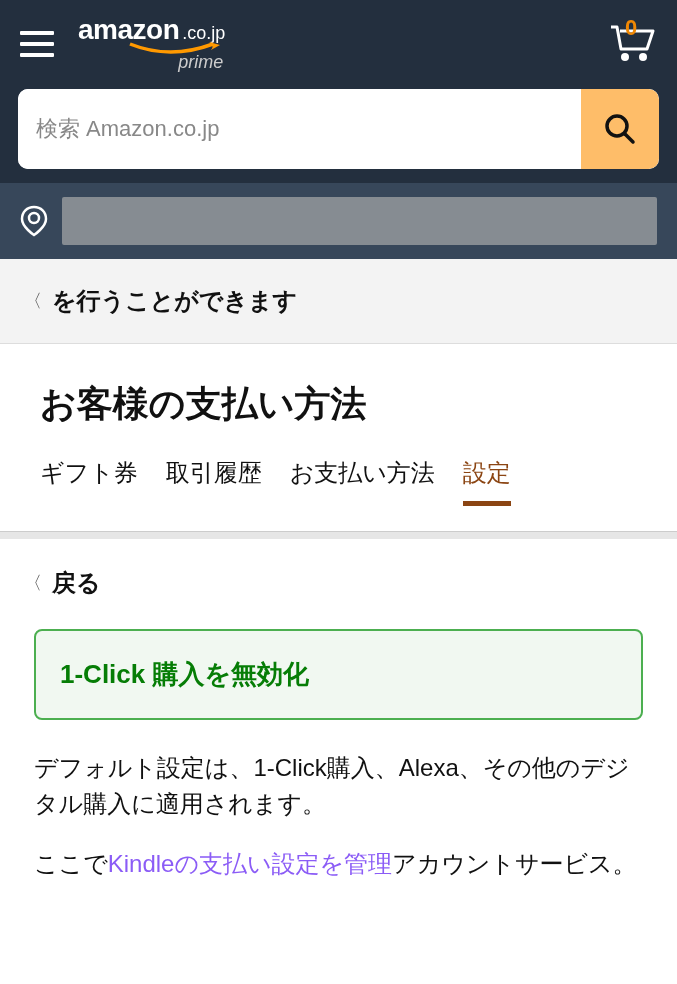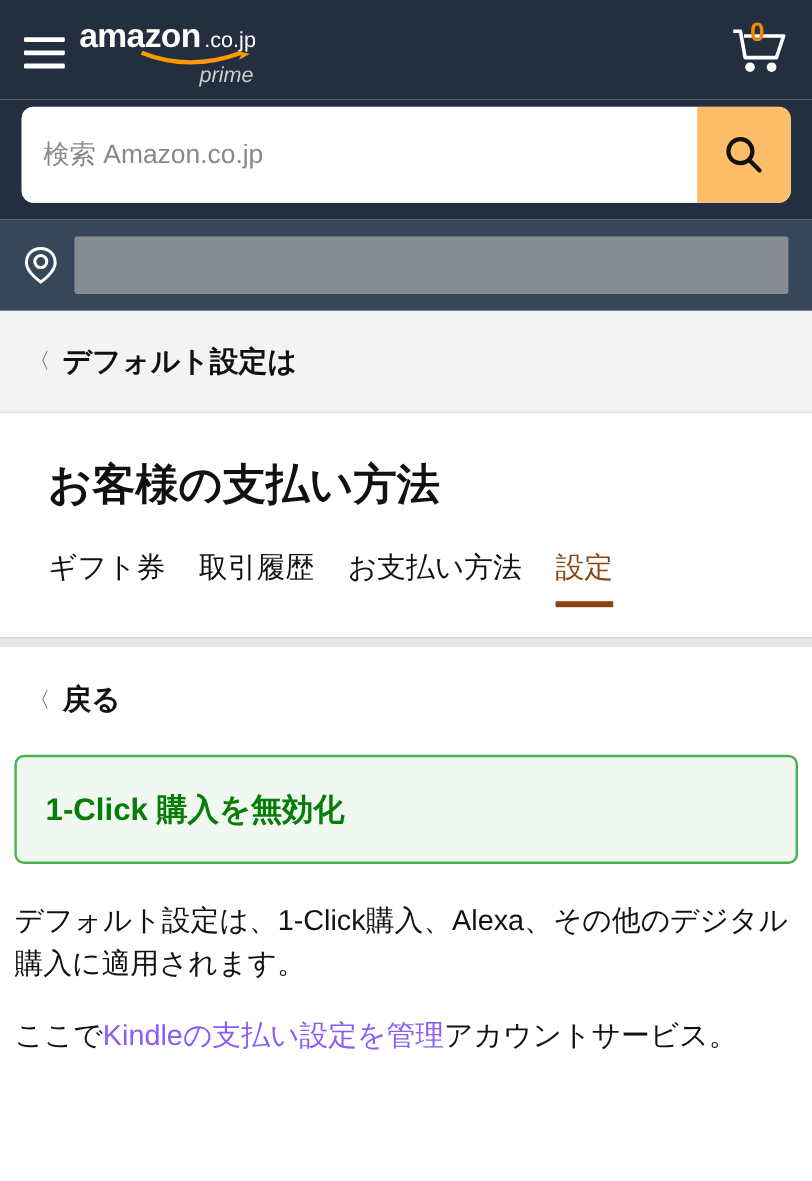--- a/index.html
+++ b/index.html
@@ -8,21 +8,21 @@
       background: #fff;
       width: 677px;
     }
     .header {
       background: #232f3e;
       padding: 14px 20px 10px;
       display: flex;
       align-items: center;
       justify-content: space-between;
     }
-    .header-left { display: flex; align-items: center; gap: 12px; }
+    .header-left { display: flex; align-items: center; gap: 24px; }
     .hamburger { display: flex; flex-direction: column; gap: 7px; cursor: pointer; }
     .hamburger span { width: 34px; height: 4px; background: #fff; border-radius: 1px; }
     .logo { display: flex; align-items: baseline; color: #fff; }
     .logo-amazon { font-size: 28px; font-weight: bold; letter-spacing: -0.5px; }
     .logo-cojp { font-size: 18px; margin-left: 3px; }
     .logo-wrap { display: flex; flex-direction: column; align-items: flex-end; }
     .logo-smile { width: 100px; height: 16px; margin-top: -4px; }
     .logo-prime { font-size: 18px; color: #ccc; font-style: italic; margin-top: -6px; margin-right: 2px; }
     .cart { position: relative; cursor: pointer; }
     .cart-count {
@@ -58,21 +58,21 @@
     .breadcrumb-text { font-size: 24px; font-weight: bold; color: #111; }
     .chevron-left { font-size: 18px; color: #555; }
     .main { padding: 36px 40px 24px; }
     .page-title { font-size: 36px; font-weight: bold; color: #111; margin-bottom: 28px; }
     .tabs { display: flex; gap: 28px; border-bottom: 1px solid transparent; }
     .tab { font-size: 24px; color: #111; padding-bottom: 12px; cursor: pointer; }
     .tab.active { color: #8b4513; border-bottom: 5px solid #8b4513; font-weight: 500; text-align: right; }
     .divider { height: 8px; background: #e6e6e6; margin: 0 -24px 0; border-top: 1px solid #ccc; }
     .back-row { padding: 28px 24px 30px; display: flex; align-items: center; gap: 10px; }
     .back-text { font-size: 24px; font-weight: bold; color: #111; }
-    .content { padding: 0 12px 24px; }
+    .content { padding: 0 34px 24px; }
     .success-box {
       border: 2px solid #4caf50; border-radius: 8px;
       background: #f1f8f1; padding: 26px 24px; margin-bottom: 30px;
     }
     .success-text { color: #067d06; font-size: 26px; font-weight: bold; }
     .section-title { font-size: 34px; font-weight: bold; color: #111; margin-bottom: 10px; }
     .section-desc { font-size: 24px; color: #111; line-height: 1.5; margin-bottom: 24px; }
     .section-note { font-size: 24px; color: #111; line-height: 1.5; }
     .link { color: #8b5cf6; cursor: pointer; }
   </style>
@@ -123,21 +123,21 @@
 <div class="location-row">
   <svg width="28" height="32" viewBox="0 0 28 32">
     <path d="M 14 2 C 7 2 2 7 2 14 C 2 22 14 30 14 30 C 14 30 26 22 26 14 C 26 7 21 2 14 2 Z" stroke="#fff" stroke-width="2.5" fill="none"></path>
     <circle cx="14" cy="13" r="5" stroke="#fff" stroke-width="2.5" fill="none"></circle>
   </svg>
   <div class="location-placeholder"></div>
 </div>
 
 <div class="breadcrumb">
   <span class="chevron-left">〈</span>
-  <span class="breadcrumb-text">デフォルト設定は</span>
+  <span class="breadcrumb-text">を行うことができます</span>
 </div>
 
 <div class="main">
   <h1 class="page-title">お客様の支払い方法</h1>
   <div class="tabs">
     <div class="tab">ギフト券</div>
     <div class="tab">取引履歴</div>
     <div class="tab">お支払い方法</div>
     <div class="tab active">設定</div>
   </div>

